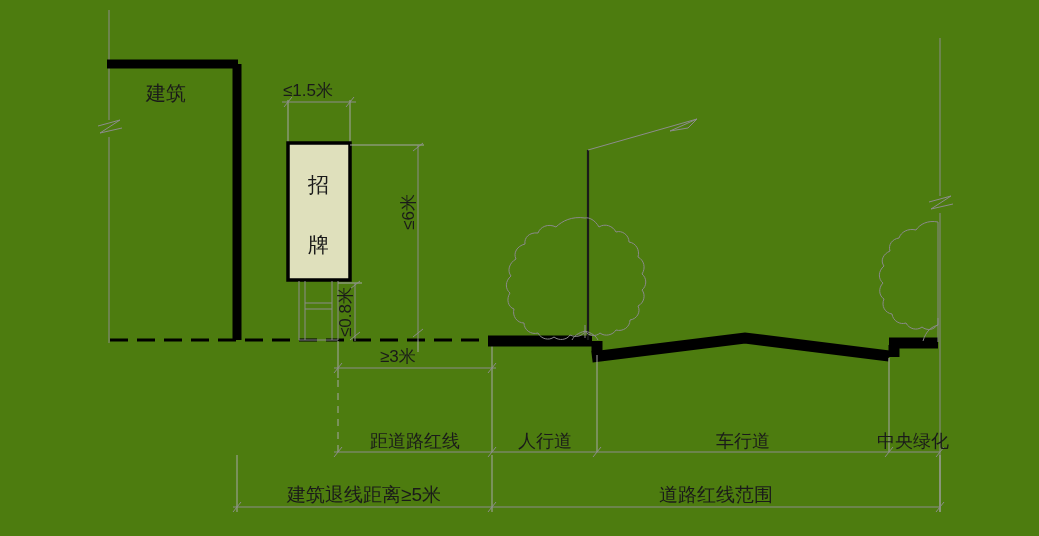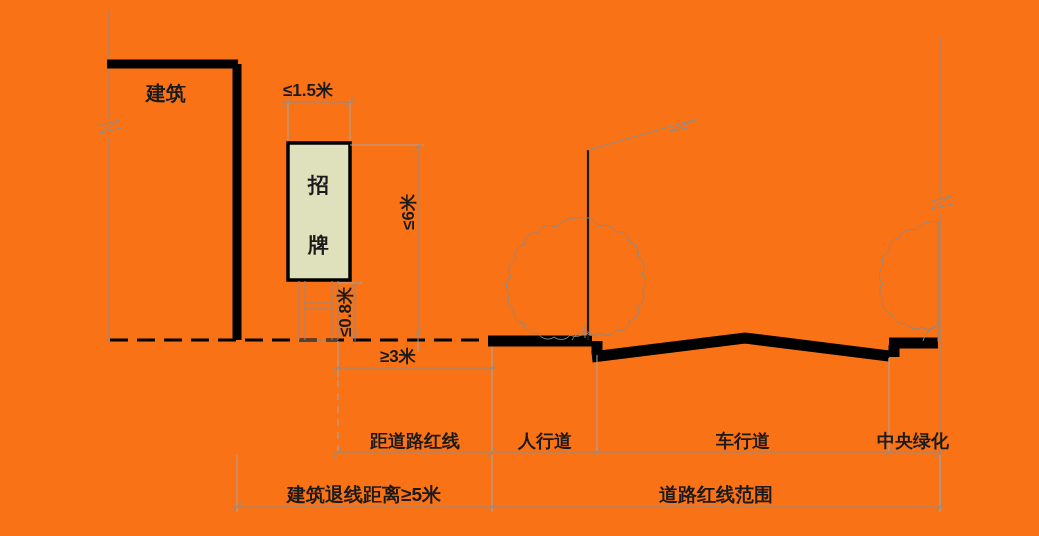--- a/index.html
+++ b/index.html
@@ -9,23 +9,22 @@
     background: #ffffff;
   }
   body {
     font-family: "Liberation Sans", "DejaVu Sans", sans-serif;
     color: #000000;
   }
   #stage {
     position: relative;
     width: 1039px;
     height: 536px;
-    background: #f97316;
+    background: #4d7c0f;
     overflow: hidden;
-    font-weight: bold;
   }
   #stage svg {
     position: absolute;
     left: 0;
     top: 0;
     width: 1039px;
     height: 536px;
   }
   .dim-text, .zone-label, .span-label, .part-label {
     font-family: "Liberation Sans", "DejaVu Sans", sans-serif;

